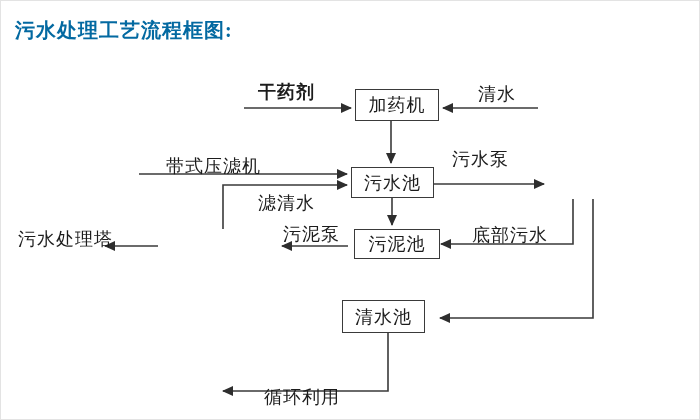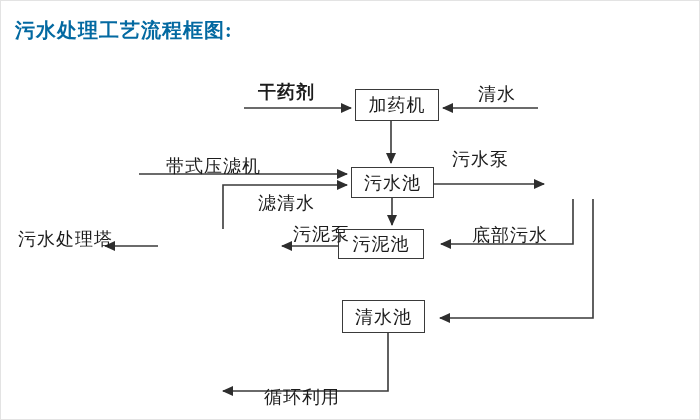--- a/index.html
+++ b/index.html
@@ -37,37 +37,37 @@
     align-items: center;
     justify-content: center;
     font-size: 18px;
     letter-spacing: 1px;
     white-space: nowrap;
     z-index: 2;
   }
   .n-dosing       { left: 354px; top:  88px; width:  84px; height: 32px; }
   .n-sewage-pool  { left: 350px; top: 166px; width:  83px; height: 31px; }
   .n-tower        { left: 547px; top: 167px; width: 135px; height: 31px; }
-  .n-sludge-pool  { left: 337px; top: 228px; width:  86px; height: 30px; }
+  .n-sludge-pool  { left: 353px; top: 228px; width:  86px; height: 30px; }
   .n-filter-press { left: 157px; top: 228px; width: 118px; height: 30px; }
   .n-clean-pool   { left: 341px; top: 299px; width:  83px; height: 33px; }
   .flow-label {
     position: absolute;
     font-size: 18px;
     letter-spacing: 1px;
     white-space: nowrap;
     z-index: 2;
   }
   .l-dry-agent    { left: 257px; top:  79px; font-weight: bold; }
   .l-clean-water  { left: 477px; top:  81px; }
   .l-sand-sewage  { left: 165px; top: 153px; }
   .l-filtered     { left: 257px; top: 190px; }
   .l-sewage-pump  { left: 451px; top: 146px; }
   .l-bottom       { left: 471px; top: 222px; }
-  .l-sludge-pump  { left: 292px; top: 221px; }
+  .l-sludge-pump  { left: 282px; top: 221px; }
   .l-mud-cake     { left:  17px; top: 226px; }
   .l-recycle      { left: 263px; top: 384px; }
 </style>
 </head>
 <body>
 
 <div class="canvas">
 
   <div class="page-title">污水处理工艺流程框图:</div>
 

